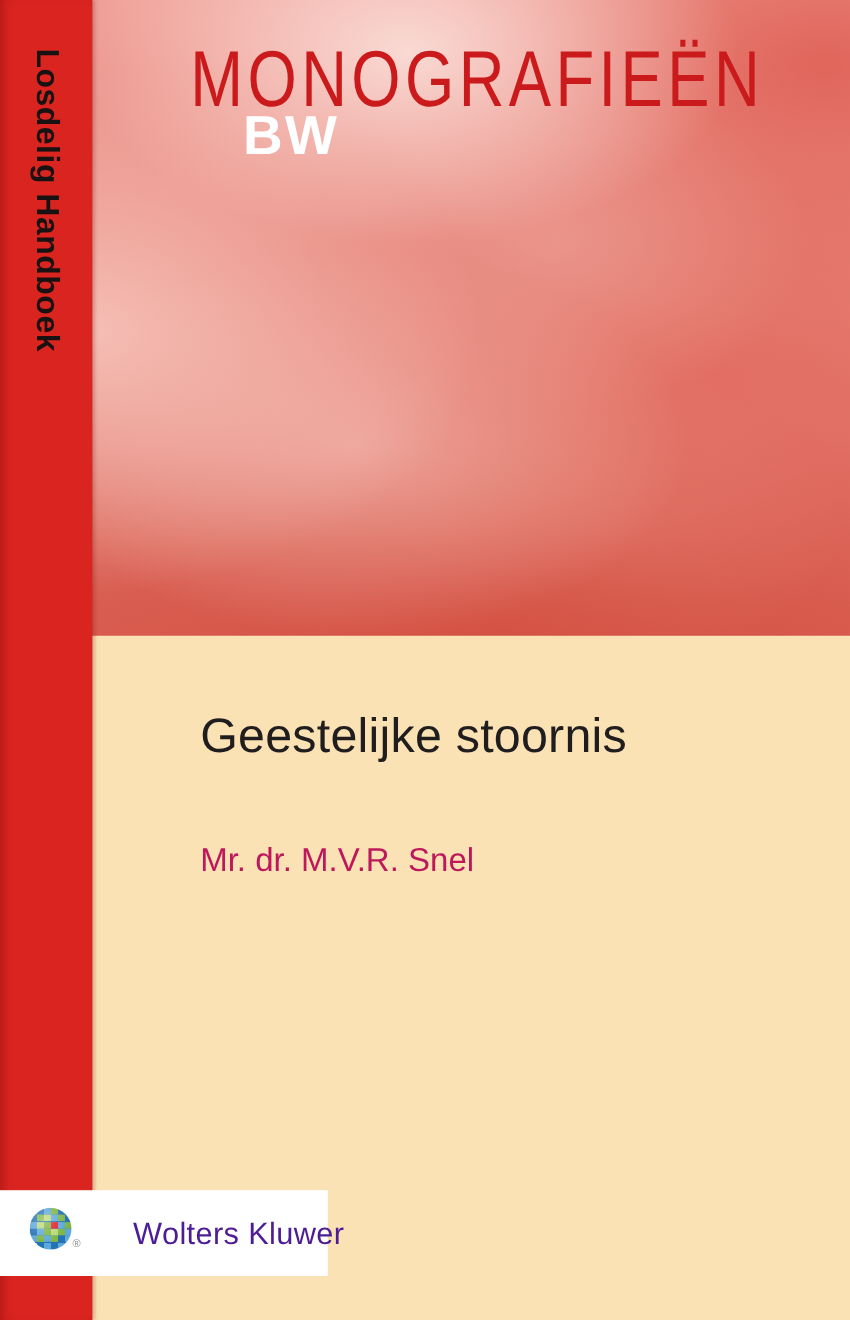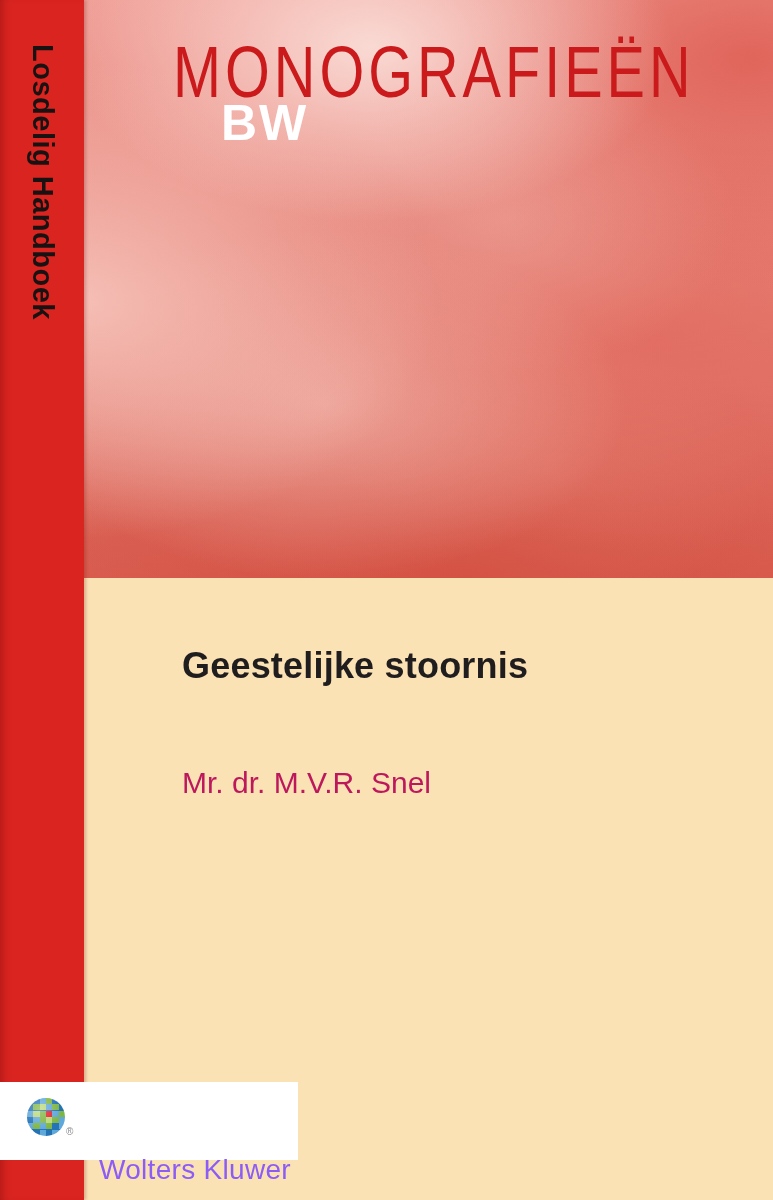--- a/index.html
+++ b/index.html
@@ -92,22 +92,22 @@
     line-height: 1;
     font-weight: 700;
     color: #fbe2b5;
     letter-spacing: 1px;
   }
 
   
   .book-title {
     position: absolute;
     left: 182px; top: 645px;
-    font-size: 36px;
-    font-weight: 700;
+    font-size: 44px;
+    font-weight: 400;
     color: #201d1e;
     letter-spacing: 0.2px;
     white-space: nowrap;
   }
   .book-author {
     position: absolute;
     left: 182px; top: 766px;
     font-size: 30px;
     font-weight: 400;
     color: #be185d;
@@ -148,27 +148,26 @@
     background: radial-gradient(circle at 32% 28%, rgba(255,255,255,0.30), rgba(255,255,255,0) 58%);
   }
   .registered-mark {
     position: absolute;
     left: 66px; top: 44px;
     font-size: 10px;
     color: #8a8b8d;
   }
   .publisher-name {
     position: absolute;
-    left: 99px; top: 24px;
+    left: 121px; top: 24px;
     font-size: 28px;
     font-weight: 400;
-    color: #8b5cf6;
+    color: #4c1d95;
     letter-spacing: 0.3px;
     white-space: nowrap;
-    margin-top: 48px;
   }
 </style>
 </head>
 <body>
 
 <div class="cover">
 
   <div class="top-section"></div>
   <div class="bottom-section"></div>
 

